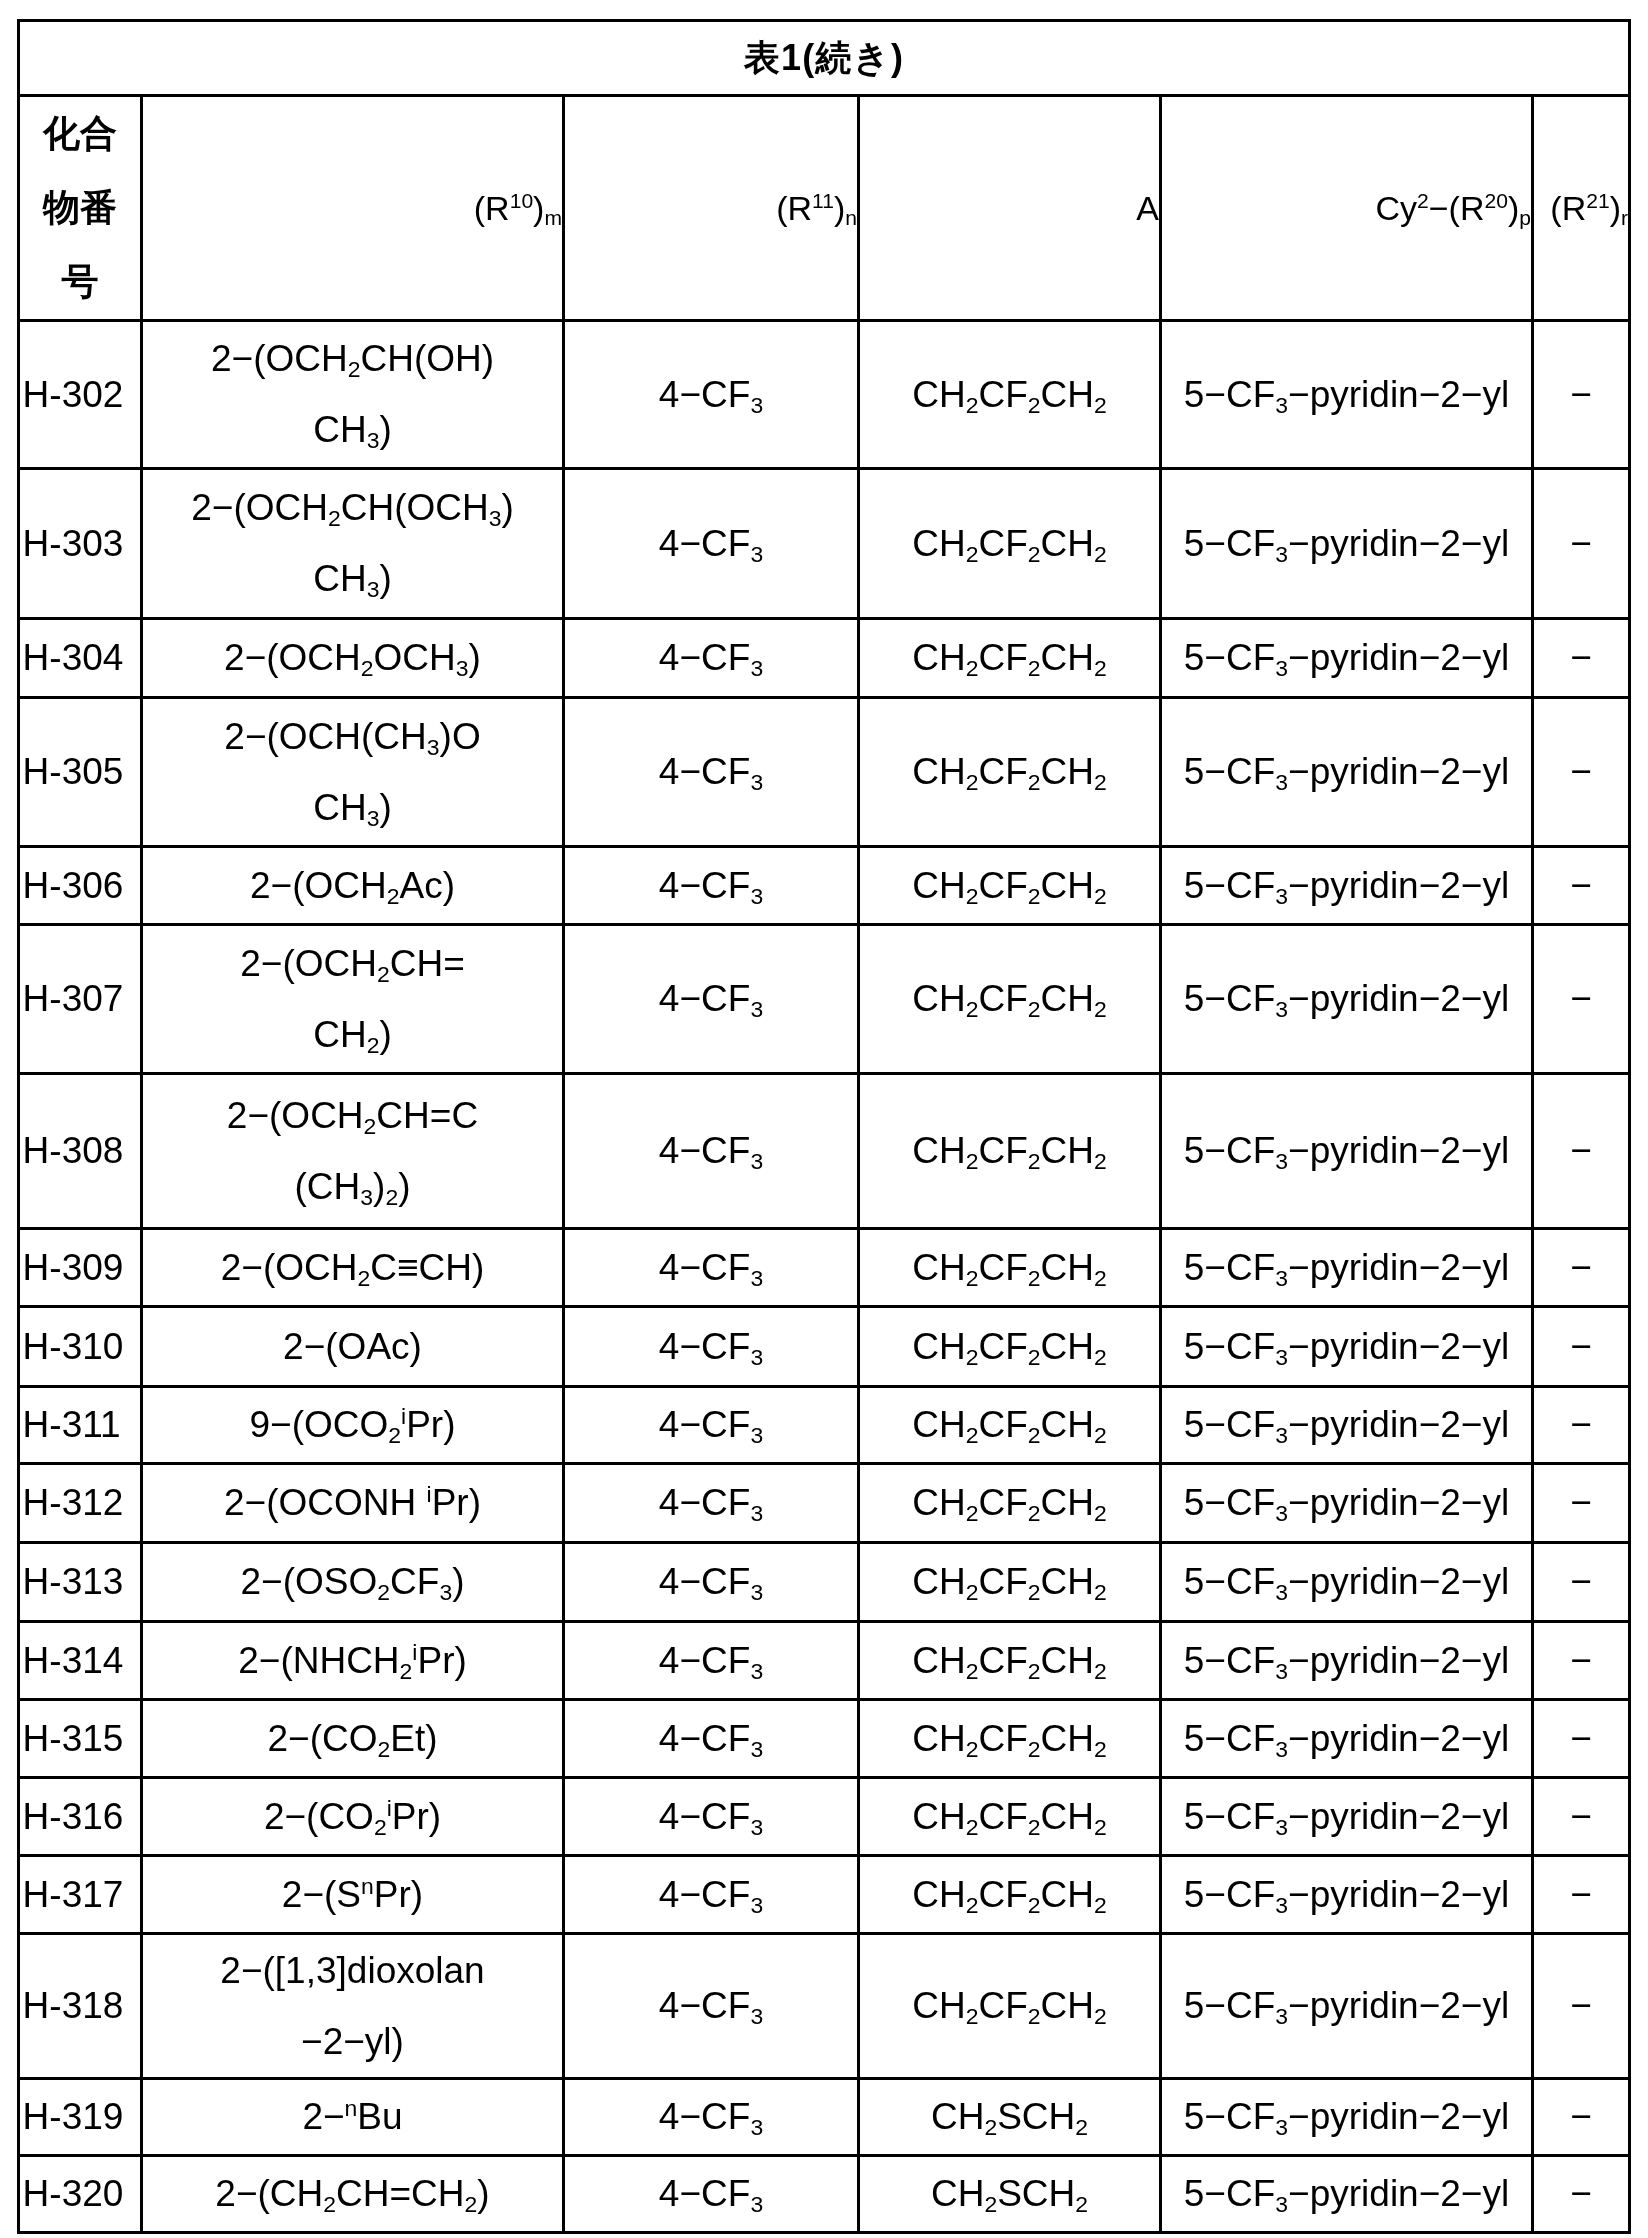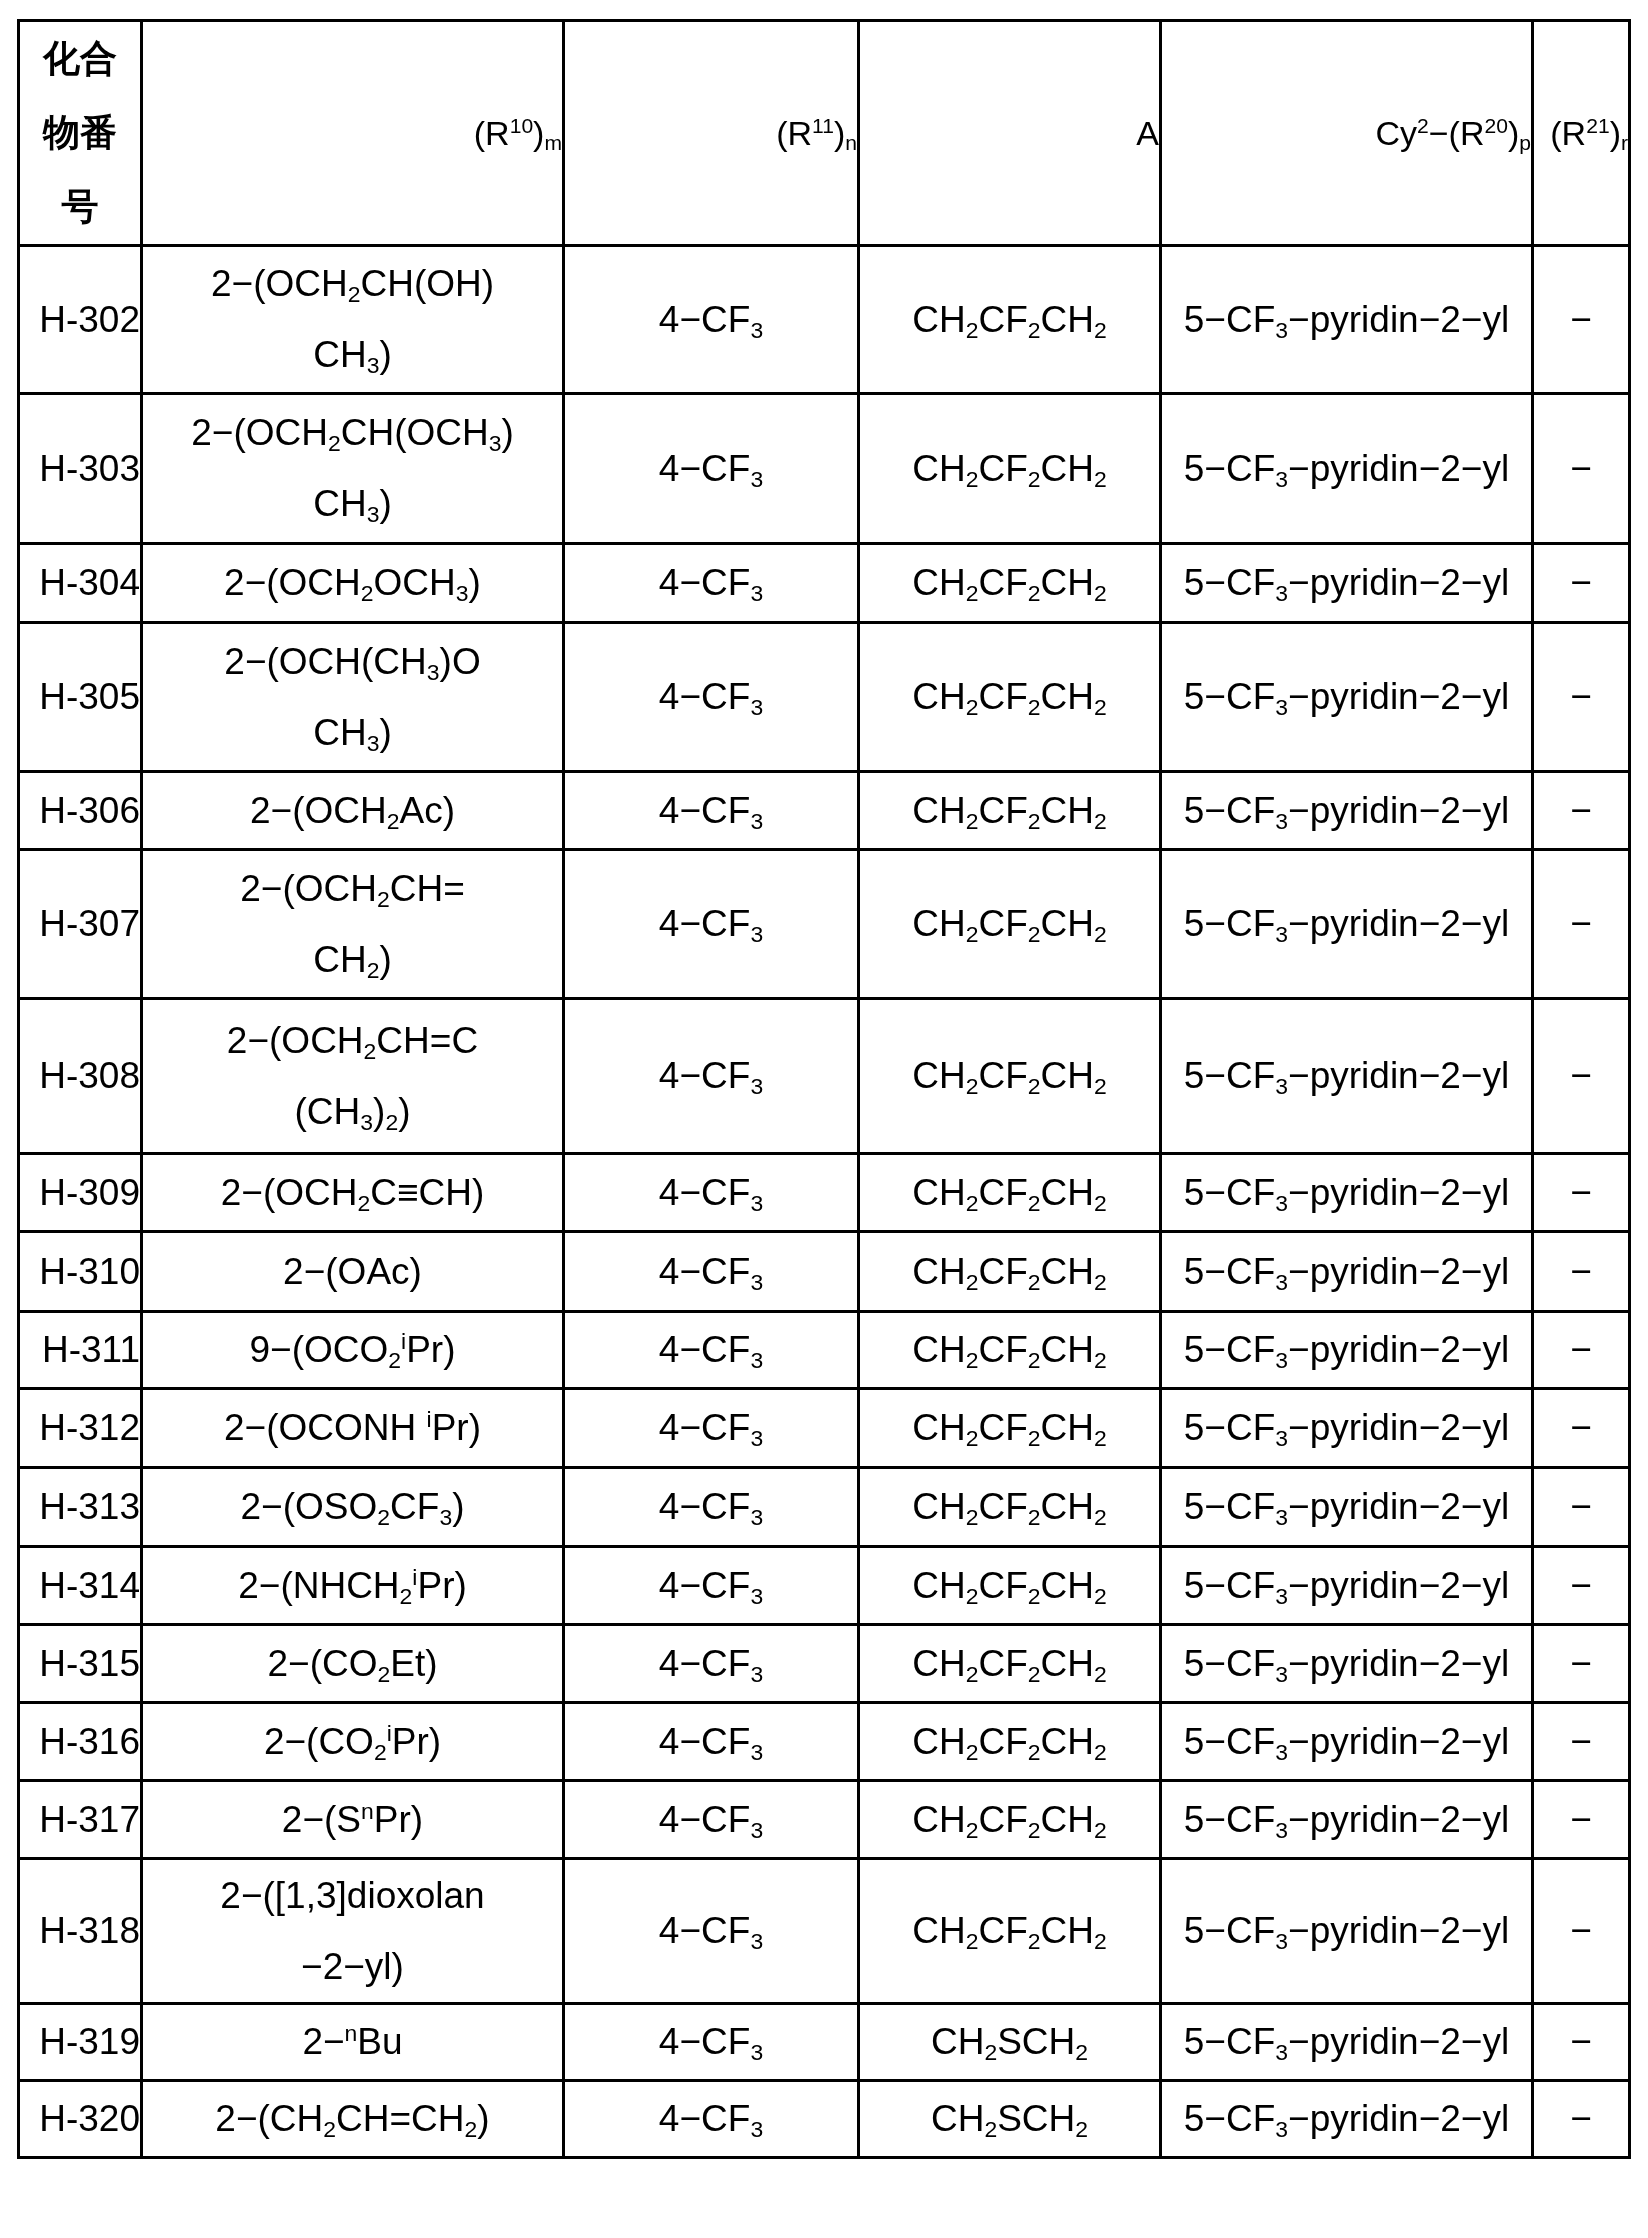--- a/index.html
+++ b/index.html
@@ -5,39 +5,42 @@
   html, body { margin: 0; padding: 0; background: #ffffff; }
   body { width: 1649px; height: 2239px; position: relative; overflow: hidden;
          font-family: "Liberation Sans", "DejaVu Sans", sans-serif; color: #000; }
   #table { position: absolute; left: 17px; top: 18.5px; width: 1611px;
            border-collapse: collapse; table-layout: fixed; }
   #table td { border: 3.3px solid #000; padding: 0; text-align: center; vertical-align: middle;
               font-size: 37px; line-height: 1.0; white-space: nowrap; overflow: hidden; }
   #table td.title { height: 72px; font-size: 36px; font-weight: bold; letter-spacing: 1.3px; }
   #table td.hdr { font-size: 34px; text-align: right; }
   #table td.hdr-cjk { font-size: 37px; font-weight: bold; line-height: 74px; white-space: normal; }
-  #table td.id { font-size: 37px; text-align: right; padding-left: 2.6px; }
+  #table td.id { font-size: 37px; text-align: left; padding-left: 2.6px; }
   #table td.multi { white-space: normal; line-height: 71px; }
   sub { font-size: 0.62em; vertical-align: -0.25em; line-height: 0; }
   sup { font-size: 0.62em; vertical-align: 0.55em; line-height: 0; }
   .line { display: block; }
 </style>
 </head>
 <body>
 
 <table id="table">
   <colgroup>
     <col style="width:123px">
     <col style="width:422px">
     <col style="width:295px">
     <col style="width:302px">
     <col style="width:372px">
     <col style="width:97px">
   </colgroup>
   <tbody id="tbody">
+    <tr>
+      <td class="title" colspan="6">表1(続き)</td>
+    </tr>
     <tr style="height:223px">
       <td class="hdr-cjk">
         <span class="line">化合</span>
         <span class="line">物番</span>
         <span class="line">号</span>
       </td>
       <td class="hdr"><span>(R</span><sup>10</sup><span>)</span><sub>m</sub></td>
       <td class="hdr"><span>(R</span><sup>11</sup><span>)</span><sub>n</sub></td>
       <td class="hdr">A</td>
       <td class="hdr"><span>Cy</span><sup>2</sup><span>−(R</span><sup>20</sup><span>)</span><sub>p</sub></td>

